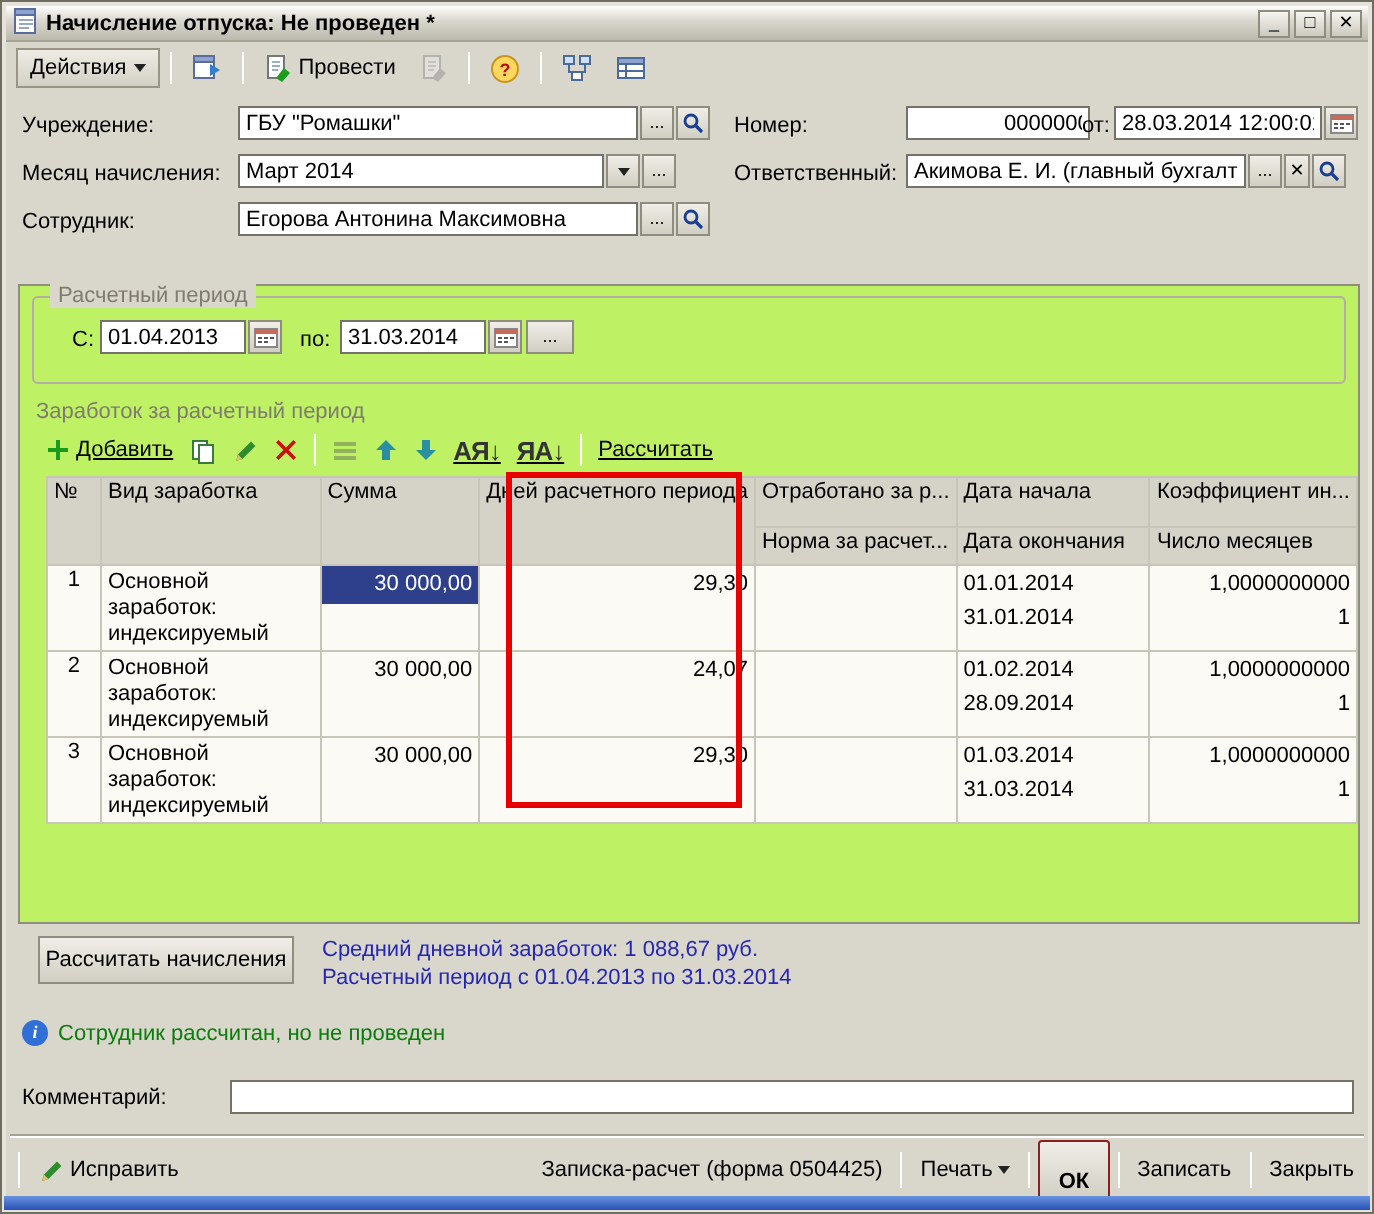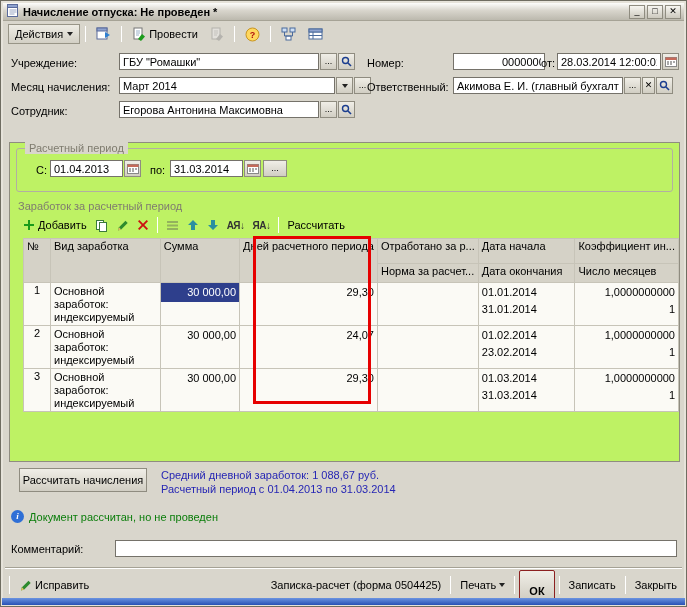--- a/index.html
+++ b/index.html
@@ -55,23 +55,23 @@
   
   .groupbox { position:absolute; left:6px; top:5px; width:657px; height:44px;
               border:1px solid #b2afa2; border-radius:3px; }
   .group-title { position:absolute; left:8px; top:-7px; background:#d9d6cc; padding:0 4px; color:#7f7c6f; }
   .gray-title { position:absolute; color:#7f7c6f; }
 
   
   .etoolbar { position:absolute; left:10px; top:72px; height:20px; display:flex; align-items:center; gap:2px; }
   .icbtn { display:inline-flex; align-items:center; justify-content:center; gap:3px; height:18px;
            min-width:18px; padding:0 2px; border:1px solid transparent; background:transparent;
-           font:11px "Liberation Sans",sans-serif; }
+           font:11px "Liberation Sans",sans-serif;text-decoration:underline; }
   .icbtn.disabled { opacity:.4; }
-  .sort-txt { font-size:10px; font-weight:bold; color:#333; letter-spacing:-0.5px; }
+  .sort-txt { font-size:13px; font-weight:bold; color:#333; letter-spacing:-0.5px; }
 
   
   .tablewrap { position:absolute; left:13px; top:95px; }
   table.grid { border-collapse:collapse; table-layout:fixed; border:1px solid #94927f; }
   .grid th, .grid td { border:1px solid #c7c4b8; font:11px "Liberation Sans",sans-serif;
                        padding:1px 3px; vertical-align:top; overflow:hidden; white-space:nowrap; }
   .grid th { background:#d5d2c7; font-weight:normal; text-align:left; }
   .grid thead tr:first-child th { height:25px; }
   .grid thead tr:last-child th { height:19px; }
   .grid tbody td { height:38px; background:#fbfaf5; }
@@ -205,21 +205,21 @@
       <svg width="12" height="11" viewBox="0 0 12 11">
           <rect x="0.5" y="1.5" width="11" height="9" fill="#fff" stroke="#888"></rect>
           <rect x="0.5" y="1.5" width="11" height="2.5" fill="#c66a5a"></rect>
           <path d="M2 6h2M5 6h2M8 6h2M2 8h2M5 8h2" stroke="#555"></path>
         </svg>
     </button>
   </div>
 
   <span class="lbl" style="left:10px;top:80px">Месяц начисления:</span>
   <div class="fgroup" style="left:118px;top:76px">
-    <input class="txt" style="width: 216px;" readonly="" value="Март 2014">
+    <input class="txt" style="width: 183px;" readonly="" value="Март 2014">
     <button class="sqbtn">
         <span class="arrow-down"></span>
       </button>
     <button class="sqbtn">...</button>
   </div>
 
   <span class="lbl" style="left:366px;top:80px">Ответственный:</span>
   <div class="fgroup" style="left:452px;top:76px">
     <input class="txt" style="width: 170px;" readonly="" value="Акимова Е. И. (главный бухгалте">
     <button class="sqbtn">...</button>
@@ -392,21 +392,21 @@
               </td>
             <td>
                 <div class="l r">24,07</div>
               </td>
             <td>
                 <div class="l"></div>
                 <div class="l"></div>
               </td>
             <td>
                 <div class="l">01.02.2014</div>
-                <div class="l">23.02.2014</div>
+                <div class="l">28.09.2014</div>
               </td>
             <td>
                 <div class="l r">1,0000000000</div>
                 <div class="l r">1</div>
               </td>
           </tr>
           <tr>
             <td class="c">3</td>
             <td>
                 <div class="wrap">Основной заработок: индексируемый</div>
@@ -436,21 +436,21 @@
   </div>
 
   <div class="red-box"></div>
 
   <button class="calc-btn">Рассчитать начисления</button>
   <span class="blue-line" style="top:468px">Средний дневной заработок: 1 088,67 руб.</span>
   <span class="blue-line" style="top:482px">Расчетный период с 01.04.2013 по 31.03.2014</span>
 
   <div class="status-line">
     <span class="info-circle">i</span>
-    <span class="status-text">Документ рассчитан, но не проведен</span>
+    <span class="status-text">Сотрудник рассчитан, но не проведен</span>
   </div>
 
   <span class="lbl" style="left:10px;top:542px">Комментарий:</span>
   <input class="txt" style="position: absolute; left: 114px; top: 539px; width: 562px;" value="">
 
   <div class="hr3d"></div>
   <div class="footer">
     <span class="fsep"></span>
     <button class="flatbtn">
       <svg width="13" height="13" viewBox="0 0 13 13">

